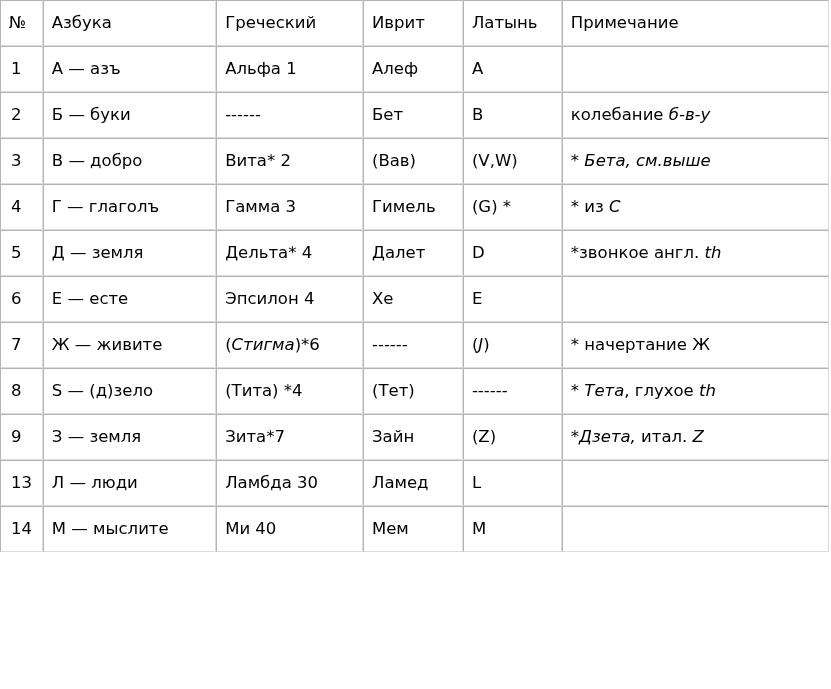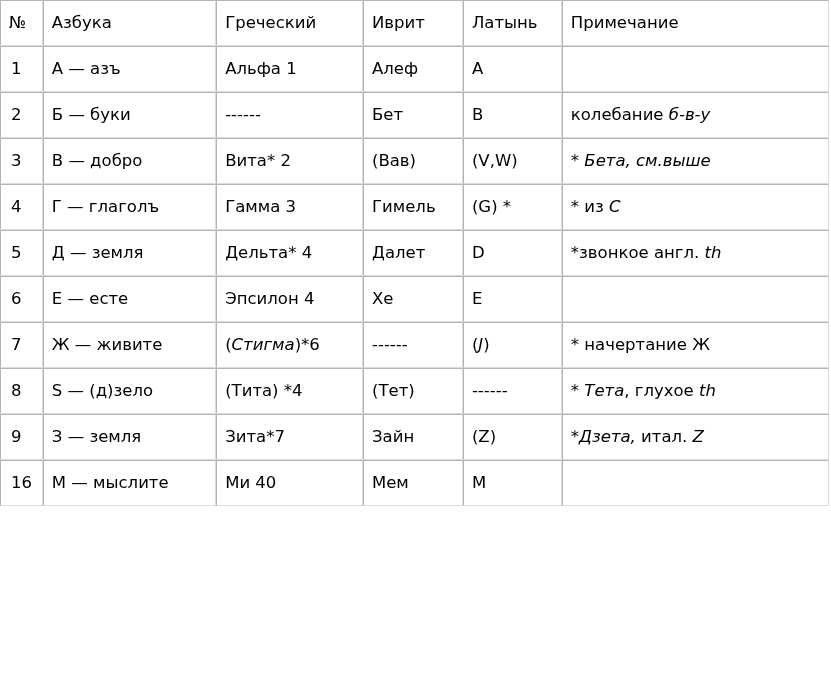--- a/index.html
+++ b/index.html
@@ -140,21 +140,29 @@
       </tr>
       <tr>
         <td class="cell-num">9</td>
         <td>З — земля</td>
         <td>Зита*7</td>
         <td>Зайн</td>
         <td>(Z)</td>
         <td>*<i>Дзета,</i> итал. <i>Z</i></td>
       </tr>
       <tr>
-        <td class="cell-num">16</td>
+        <td class="cell-num">13</td>
+        <td>Л — люди</td>
+        <td>Ламбда 30</td>
+        <td>Ламед</td>
+        <td>L</td>
+        <td></td>
+      </tr>
+      <tr>
+        <td class="cell-num">14</td>
         <td>М — мыслите</td>
         <td>Ми 40</td>
         <td>Мем</td>
         <td>M</td>
         <td></td>
       </tr>
     </tbody>
 </table>
 
 </body></html>

